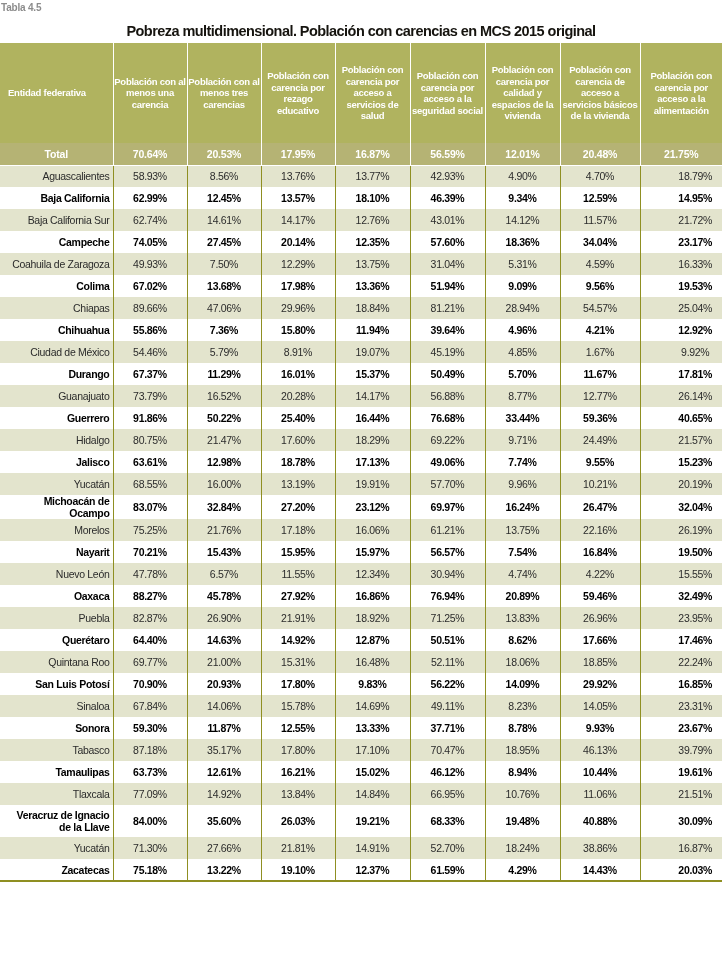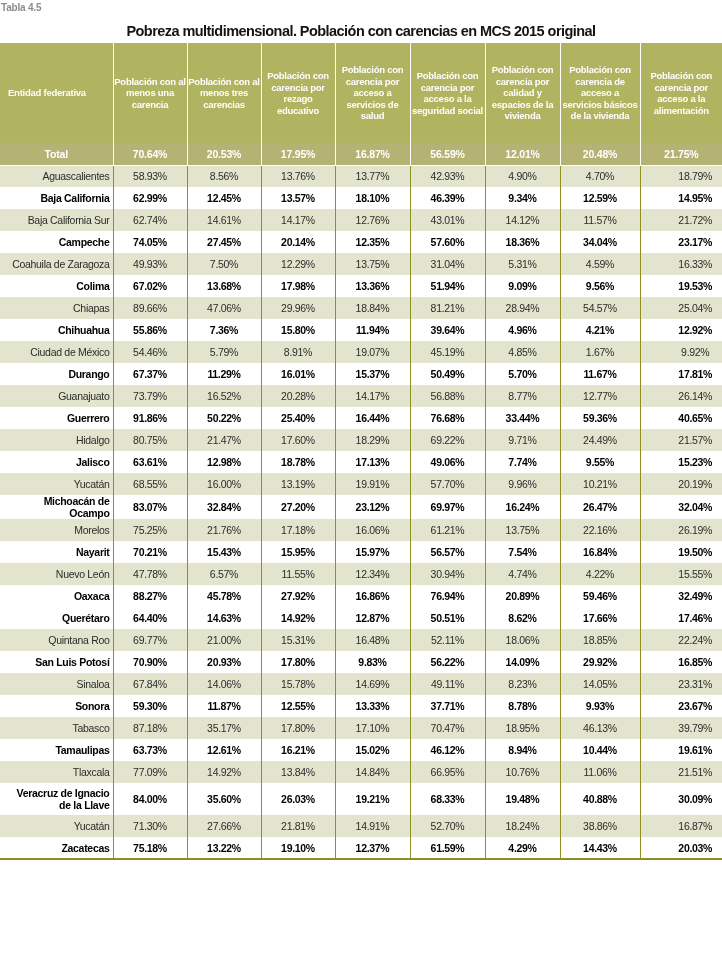--- a/index.html
+++ b/index.html
@@ -382,20 +382,31 @@
           <td class="name">Oaxaca</td>
           <td>88.27%</td>
           <td>45.78%</td>
           <td>27.92%</td>
           <td>16.86%</td>
           <td>76.94%</td>
           <td>20.89%</td>
           <td>59.46%</td>
           <td>32.49%</td>
         </tr>
+        <tr class="row shaded">
+          <td class="name">Puebla</td>
+          <td>82.87%</td>
+          <td>26.90%</td>
+          <td>21.91%</td>
+          <td>18.92%</td>
+          <td>71.25%</td>
+          <td>13.83%</td>
+          <td>26.96%</td>
+          <td>23.95%</td>
+        </tr>
         <tr class="row plain">
           <td class="name">Querétaro</td>
           <td>64.40%</td>
           <td>14.63%</td>
           <td>14.92%</td>
           <td>12.87%</td>
           <td>50.51%</td>
           <td>8.62%</td>
           <td>17.66%</td>
           <td>17.46%</td>

